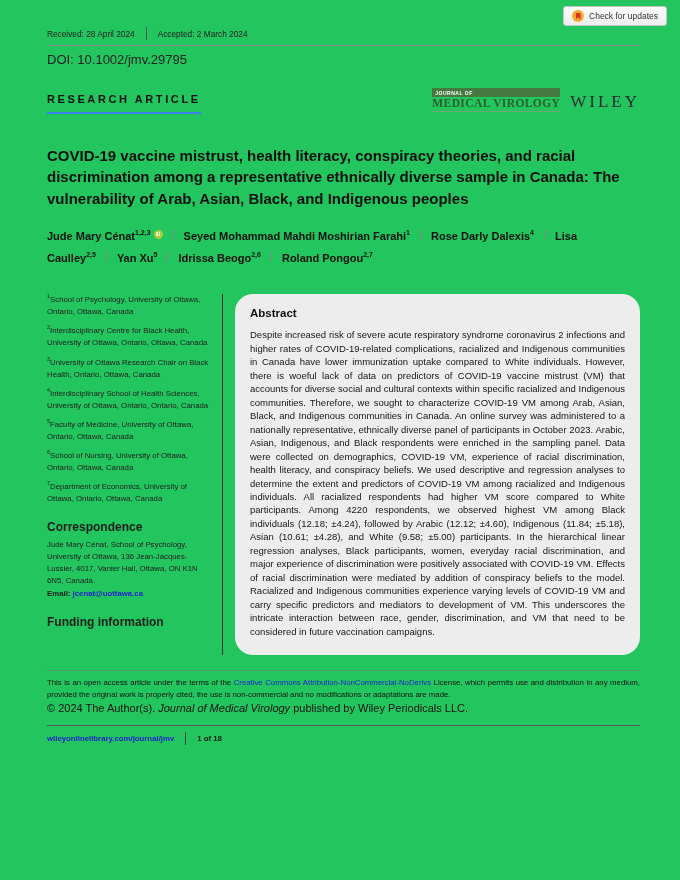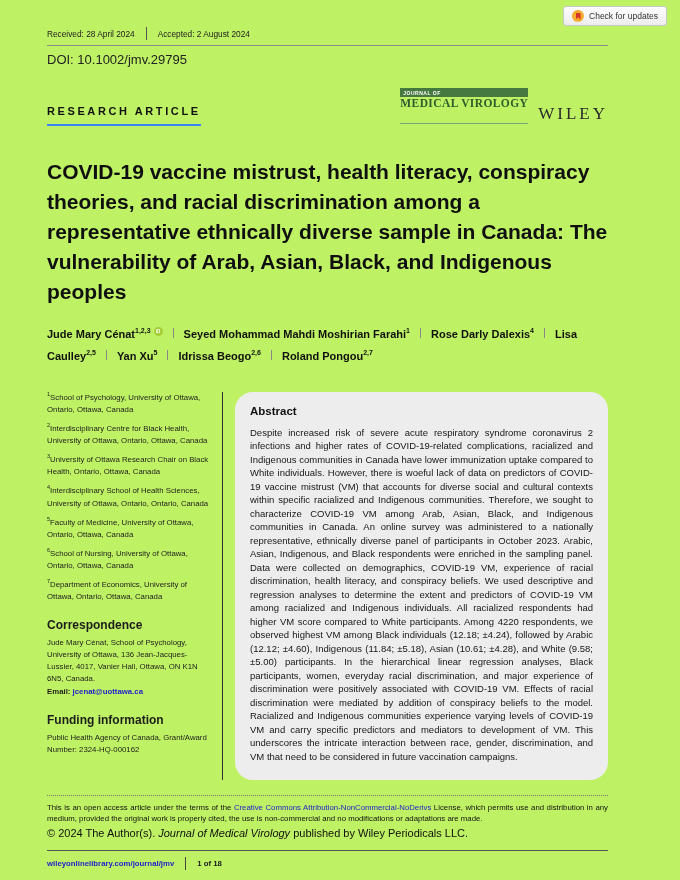--- a/index.html
+++ b/index.html
@@ -1,49 +1,49 @@
 <!DOCTYPE html>
 <html><head>
 <meta charset="utf-8">
 <style>
   * { margin:0; padding:0; box-sizing:border-box; }
   html,body { background:#ffffff; }
   body { font-family:"Liberation Sans","DejaVu Sans",sans-serif; color:#1a1a1a; }
-  .page { position:relative; width:680px; height:880px; background:#bef264; overflow:hidden; }
+  .page { position:relative; width:680px; height:880px; background:#22c55e; overflow:hidden; }
 
   
   .check-badge { position:absolute; top:6px; right:13px; display:inline-flex; align-items:center; gap:5px;
     border:1px solid #c8c8c8; border-radius:3px; background:linear-gradient(#fdfdfd,#ededed);
     padding:3px 8px; font-size:8.5px; color:#333; cursor:pointer; }
   .update-icon { width:12px; height:12px; border-radius:50%; background:#f5a623; position:relative; display:inline-block; }
   .update-icon::before { content:""; position:absolute; left:2px; top:2px; width:8px; height:8px; border-radius:50%; border:1px solid #fff3; }
   .update-icon::after { content:""; position:absolute; left:3.5px; top:2.5px; width:5px; height:7px; background:#d63426;
     clip-path:polygon(0 0,100% 0,100% 100%,50% 68%,0 100%); }
 
-  .content { margin:0 72px 0 47px; }
+  .content { margin:0 40px 0 47px; }
 
   
   .received-row { display:flex; align-items:center; padding-top:27px; font-size:8.3px; color:#222; }
   .vsep { display:inline-block; width:1px; height:13px; background:#555; margin:0 11px; }
   .rule { border-top:1px solid #8a8a8a; }
   .rule.thin { margin-top:5px; }
   .doi-line { margin-top:6px; font-size:13px; color:#222; }
 
   .article-row { margin-top:21px; display:flex; justify-content:space-between; align-items:flex-end; }
   .article-type { font-size:11px; font-weight:bold; letter-spacing:2.6px; color:#111;
     border-bottom:2px solid #3b82f6; padding-bottom:7px; }
   .logo-row { display:flex; align-items:flex-end; gap:10px; padding-bottom:2px; }
   .jmv-logo { display:inline-block; }
   .jmv-top { background:#46793f; color:#fff; font-size:5px; letter-spacing:0.5px; padding:1.5px 0 1.5px 3px; font-weight:bold; }
   .jmv-name { font-family:"Liberation Serif","DejaVu Serif",serif; font-weight:bold; font-size:11.5px;
-    color:#2e5c2c; letter-spacing:0.4px; border-bottom:1.5px solid #74a573; padding-bottom:14px; }
+    color:#2e5c2c; letter-spacing:0.4px; border-bottom:1.5px solid #74a573; padding-bottom:2px; }
   .wiley { font-family:"Liberation Serif","DejaVu Serif",serif; font-size:17px; letter-spacing:3px; color:#2a2a2a; }
 
   
-  .title { margin-top:31px; font-size:21px; font-weight:bold; line-height:1.43; color:#0f0f0f; max-width:588px; }
+  .title { margin-top:31px; font-size:15px; font-weight:bold; line-height:1.43; color:#0f0f0f; max-width:588px; }
   .authors { margin-top:17px; font-size:11px; font-weight:bold; line-height:1.95; color:#111; max-width:560px; }
   .a-sup { font-size:7px; vertical-align:super; line-height:0; }
   .a-sep { display:inline-block; width:1px; height:10px; background:#888; margin:0 10px; }
   .orcid { display:inline-block; width:9px; height:9px; border-radius:50%; background:#a6ce39; color:#fff;
     font-size:4.5px; line-height:9px; text-align:center; font-weight:bold; margin-left:3px; vertical-align:super; cursor:pointer; }
 
   
   .columns { margin-top:25px; display:flex; align-items:stretch; }
   .left-col { width:164px; flex:0 0 164px; font-size:7.8px; line-height:1.55; color:#1d1d1d; }
   .affil { margin-bottom:7px; }
@@ -78,21 +78,21 @@
   <div class="check-badge">
     <span class="update-icon"></span>
     <span>Check for updates</span>
   </div>
 
   <div class="content">
 
     <div class="received-row">
       <span>Received: 28 April 2024</span>
       <span class="vsep"></span>
-      <span>Accepted: 2 August 2024</span>
+      <span>Accepted: 2 March 2024</span>
     </div>
     <div class="rule thin"></div>
     <div class="doi-line">DOI: 10.1002/jmv.29795</div>
 
     <div class="article-row">
       <span class="article-type">RESEARCH ARTICLE</span>
       <div class="logo-row">
         <div class="jmv-logo">
           <div class="jmv-top">JOURNAL OF</div>
           <div class="jmv-name">MEDICAL VIROLOGY</div>
@@ -118,21 +118,20 @@
           </div>
         <div class="corr">
           <div class="subhead">Correspondence</div>
           <div class="small-text">Jude Mary Cénat, School of Psychology, University of Ottawa, 136 Jean-Jacques-Lussier, 4017, Vanier Hall, Ottawa, ON K1N 6N5, Canada.</div>
           <div class="small-text">
             <span class="bold">Email: </span><a class="link bold">jcenat@uottawa.ca</a>
           </div>
         </div>
         <div class="funding">
           <div class="subhead">Funding information</div>
-          <div class="small-text">Public Health Agency of Canada, Grant/Award Number: 2324-HQ-000162</div>
         </div>
       </div>
 
       <div class="vdivider"></div>
 
       <div class="abstract-box">
         <div class="abstract-head">Abstract</div>
         <p class="abstract-body">Despite increased risk of severe acute respiratory syndrome coronavirus 2 infections and higher rates of COVID-19-related complications, racialized and Indigenous communities in Canada have lower immunization uptake compared to White individuals. However, there is woeful lack of data on predictors of COVID-19 vaccine mistrust (VM) that accounts for diverse social and cultural contexts within specific racialized and Indigenous communities. Therefore, we sought to characterize COVID-19 VM among Arab, Asian, Black, and Indigenous communities in Canada. An online survey was administered to a nationally representative, ethnically diverse panel of participants in October 2023. Arabic, Asian, Indigenous, and Black respondents were enriched in the sampling panel. Data were collected on demographics, COVID-19 VM, experience of racial discrimination, health literacy, and conspiracy beliefs. We used descriptive and regression analyses to determine the extent and predictors of COVID-19 VM among racialized and Indigenous individuals. All racialized respondents had higher VM score compared to White participants. Among 4220 respondents, we observed highest VM among Black individuals (12.18; ±4.24), followed by Arabic (12.12; ±4.60), Indigenous (11.84; ±5.18), Asian (10.61; ±4.28), and White (9.58; ±5.00) participants. In the hierarchical linear regression analyses, Black participants, women, everyday racial discrimination, and major experience of discrimination were positively associated with COVID-19 VM. Effects of racial discrimination were mediated by addition of conspiracy beliefs to the model. Racialized and Indigenous communities experience varying levels of COVID-19 VM and carry specific predictors and mediators to development of VM. This underscores the intricate interaction between race, gender, discrimination, and VM that need to be considered in future vaccination campaigns.</p>
       </div>
     </div>

